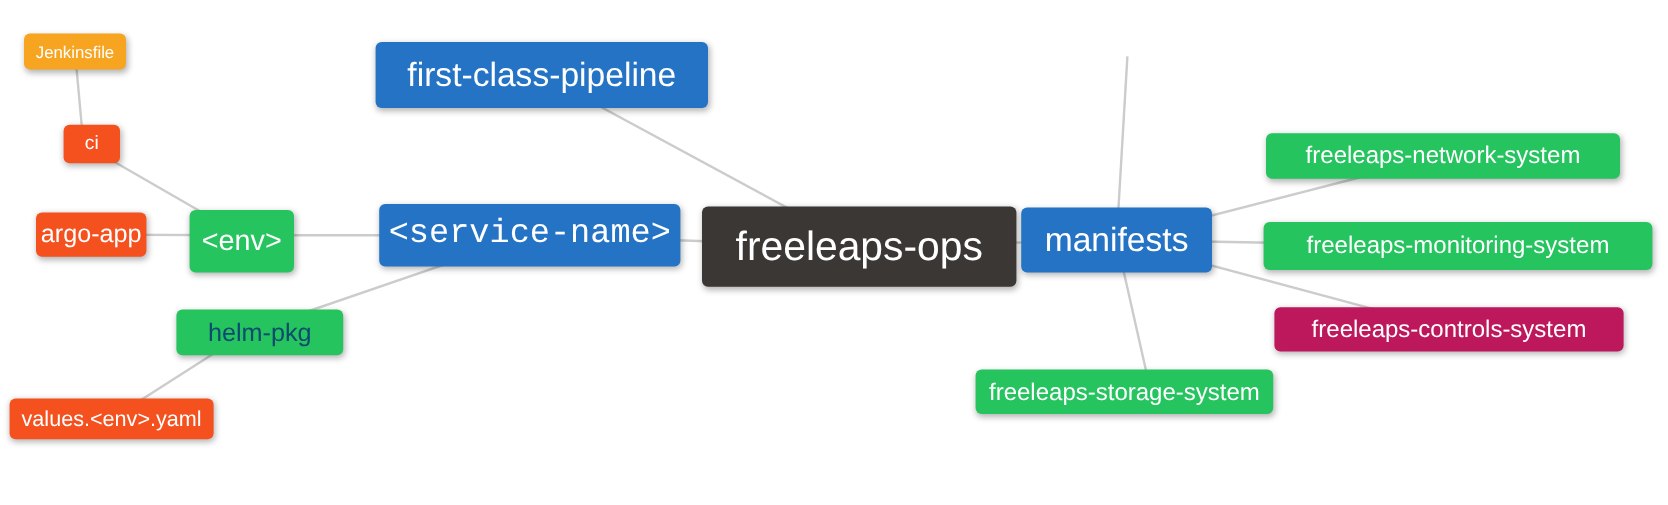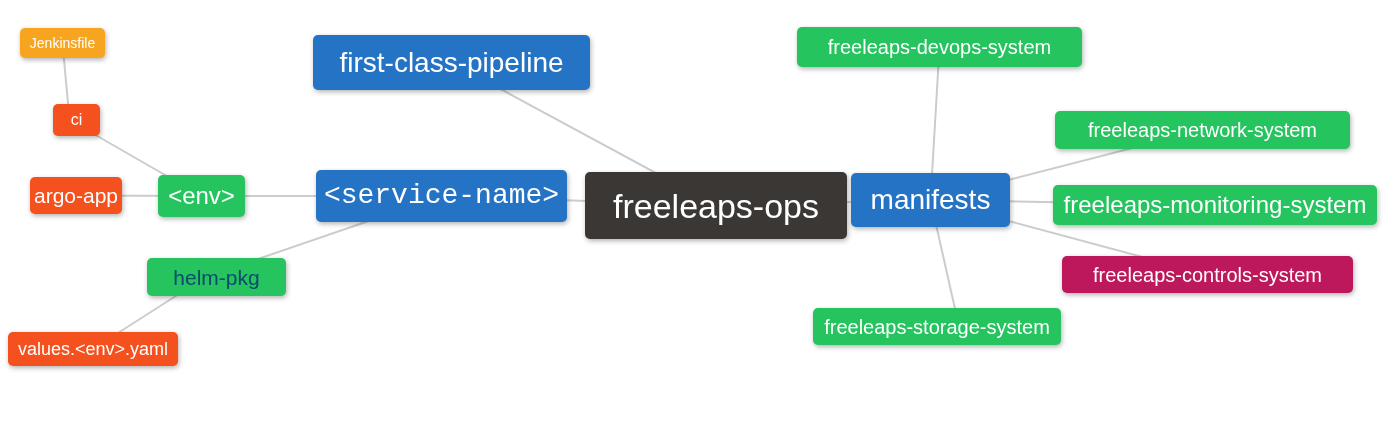--- a/index.html
+++ b/index.html
@@ -51,25 +51,24 @@
       <line x1="716" y1="205.5" x2="930.5" y2="200" stroke="#CCCCCC" stroke-width="2"></line>
       <line x1="930.5" y1="200" x2="939.5" y2="47" stroke="#CCCCCC" stroke-width="2"></line>
       <line x1="930.5" y1="200" x2="1202.5" y2="130" stroke="#CCCCCC" stroke-width="2"></line>
       <line x1="930.5" y1="200" x2="1215" y2="205" stroke="#CCCCCC" stroke-width="2"></line>
       <line x1="930.5" y1="200" x2="1207.5" y2="274.5" stroke="#CCCCCC" stroke-width="2"></line>
       <line x1="930.5" y1="200" x2="959" y2="326.5" stroke="#CCCCCC" stroke-width="2"></line>
     </svg>
     <div class="node" style="left: 20px; top: 28px; width: 85px; height: 30px; font-size: 14px; background: rgb(247, 164, 32); color: rgb(255, 255, 255);">Jenkinsfile</div>
     <div class="node" style="left: 53px; top: 104px; width: 47px; height: 32px; font-size: 16px; background: rgb(244, 81, 30); color: rgb(255, 255, 255);">ci</div>
     <div class="node" style="left: 30px; top: 177px; width: 92px; height: 37px; font-size: 21px; background: rgb(244, 81, 30); color: rgb(255, 255, 255);">argo-app</div>
-    <div class="node" style="left: 158px; top: 175px; width: 87px; height: 42px; font-size: 24px; background: rgb(37, 196, 95); color: rgb(255, 255, 255);">&lt;env&gt;</div>
+    <div class="node" style="left: 158px; top: 175px; width: 87px; height: 52px; font-size: 24px; background: rgb(37, 196, 95); color: rgb(255, 255, 255);">&lt;env&gt;</div>
     <div class="node" style="left: 147px; top: 258px; width: 139px; height: 38px; font-size: 21px; background: rgb(37, 196, 95); color: #0c4a6e;">helm-pkg</div>
     <div class="node" style="left: 8px; top: 332px; width: 170px; height: 34px; font-size: 18px; background: rgb(244, 81, 30); color: rgb(255, 255, 255);">values.&lt;env&gt;.yaml</div>
     <div class="node" style="left: 313px; top: 35px; width: 277px; height: 55px; font-size: 28px; background: rgb(37, 115, 197); color: rgb(255, 255, 255);">first-class-pipeline</div>
     <div class="node" style="left: 316px; top: 170px; width: 251px; height: 52px; font-size: 28px; background: rgb(37, 115, 197); color: rgb(255, 255, 255); font-family: Liberation Mono, monospace;">&lt;service-name&gt;</div>
     <div class="node" style="left: 585px; top: 172px; width: 262px; height: 67px; font-size: 34px; background: rgb(59, 55, 53); color: rgb(255, 255, 255);">freeleaps-ops</div>
     <div class="node" style="left: 851px; top: 173px; width: 159px; height: 54px; font-size: 28px; background: rgb(37, 115, 197); color: rgb(255, 255, 255); text-align: right;">manifests</div>
-    <div class="node" style="left: 797px; top: 27px; width: 285px; height: 40px; font-size: 20px; background: rgb(37, 196, 95); color: rgb(255, 255, 255);">freeleaps-devops-system</div>
     <div class="node" style="left: 1055px; top: 111px; width: 295px; height: 38px; font-size: 20px; background: rgb(37, 196, 95); color: rgb(255, 255, 255);">freeleaps-network-system</div>
-    <div class="node" style="left: 1053px; top: 185px; width: 324px; height: 40px; font-size: 24px; background: rgb(37, 196, 95); color: rgb(255, 255, 255);">freeleaps-monitoring-system</div>
+    <div class="node" style="left: 1053px; top: 185px; width: 324px; height: 40px; font-size: 20px; background: rgb(37, 196, 95); color: rgb(255, 255, 255);">freeleaps-monitoring-system</div>
     <div class="node" style="left: 1062px; top: 256px; width: 291px; height: 37px; font-size: 20px; background: #be185d; color: rgb(255, 255, 255);">freeleaps-controls-system</div>
     <div class="node" style="left: 813px; top: 308px; width: 248px; height: 37px; font-size: 20px; background: rgb(37, 196, 95); color: rgb(255, 255, 255);">freeleaps-storage-system</div>
   </div>
 
 </body></html>

